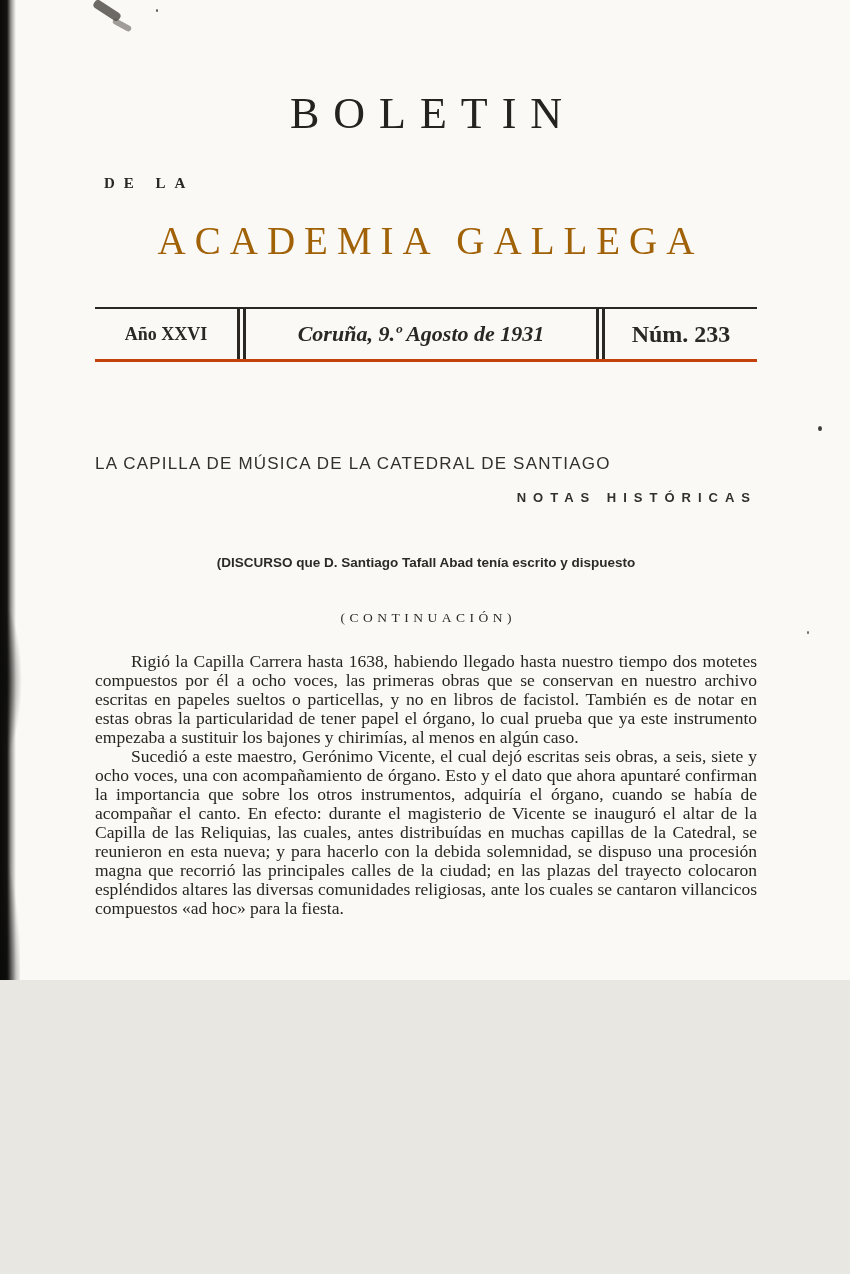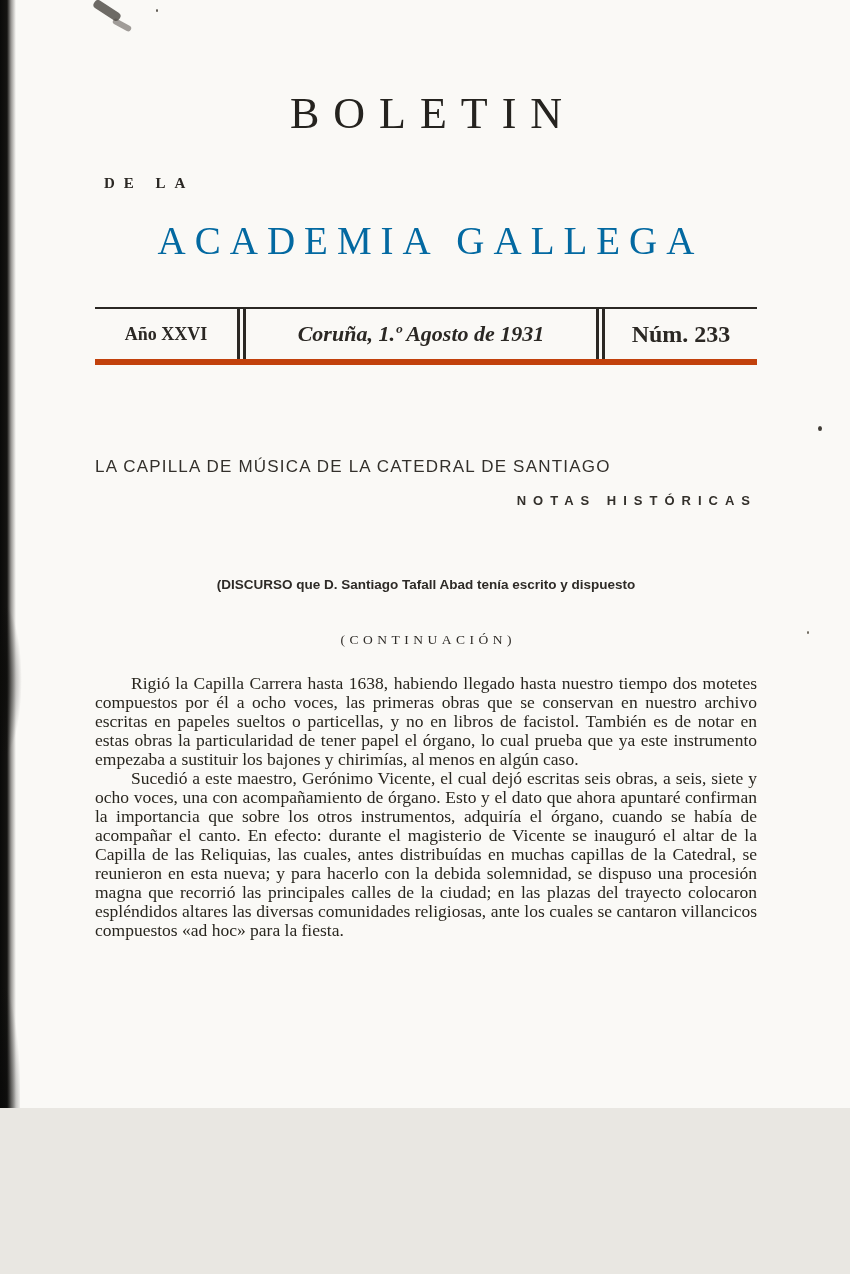--- a/index.html
+++ b/index.html
@@ -3,21 +3,21 @@
 <meta charset="utf-8">
 <style>
   html,body{margin:0;padding:0;}
   body{
     width:850px;height:1274px;
     background:#e9e7e2;
     font-family:"Liberation Serif", serif;
   }
   .page{
     position:relative;
-    width:850px;height:1108px;
+    width:850px;height:980px;
     background:#faf9f6;
     color:#2b2824;
     overflow:hidden;
   }
   
   .scan-left{
     position:absolute;left:0;top:0;height:100%;width:16px;z-index:5;
     background:linear-gradient(90deg,#0a0a09 0px,#151412 7px,rgba(34,32,28,.45) 11px,rgba(34,32,28,0) 16px);
   }
   .scan-left::before{
@@ -55,26 +55,26 @@
     font-size:44px;letter-spacing:14px;padding-left:14px;
     font-weight:400;color:#25231f;
   }
   .mast-dela{
     margin-top:36px;text-align:left;
     font-size:15px;font-weight:bold;letter-spacing:9px;padding-left:9px;
   }
   .mast-org{
     margin-top:26px;text-align:center;
     font-size:39px;letter-spacing:9px;padding-left:9px;
-    font-weight:400;color:#0369a1;
+    font-weight:400;color:#a16207;
   }
   .issue-bar{
     margin-top:44px;
     display:flex;align-items:stretch;
-    border-top:2px solid #2b2824;border-bottom:6px solid #c2410c;
+    border-top:2px solid #2b2824;border-bottom:3px solid #c2410c;
     height:50px;
   }
   .issue-cell{display:flex;align-items:center;justify-content:center;}
   .issue-year{width:142px;font-size:18px;font-weight:bold;}
   .issue-date{
     flex:1;
     border-left:9px double #2b2824;border-right:9px double #2b2824;
     font-size:22px;font-weight:bold;font-style:italic;
   }
   .issue-number{width:152px;font-size:24px;font-weight:bold;}
@@ -85,21 +85,21 @@
     font-size:17px;font-weight:500;letter-spacing:1.2px;
     color:#33302b;
   }
   .article-subtitle{
     margin:16px 0 0 0;text-align:right;
     font-family:"Liberation Sans", sans-serif;
     font-size:13px;font-weight:bold;letter-spacing:7px;padding-left:7px;
     color:#33302b;
   }
   .discourse{
-    margin-top:65px;text-align:center;
+    margin-top:46px;text-align:center;
     font-family:"Liberation Sans", sans-serif;
     font-size:13.5px;font-weight:bold;line-height:23px;
     color:#2e2b27;
   }
   .continuation{
     margin-top:36px;text-align:center;
     font-size:13.5px;letter-spacing:4.5px;padding-left:4.5px;
     color:#2e2b27;
   }
   .body-text{margin-top:26px;}
@@ -123,21 +123,21 @@
   <div class="content">
 
     <header>
       <div class="mast-title">BOLETIN</div>
       <div class="mast-dela">DE LA</div>
       <div class="mast-org">ACADEMIA GALLEGA</div>
     </header>
 
     <div class="issue-bar">
       <div class="issue-cell issue-year">Año XXVI</div>
-      <div class="issue-cell issue-date">Coruña, 1.º Agosto de 1931</div>
+      <div class="issue-cell issue-date">Coruña, 9.º Agosto de 1931</div>
       <div class="issue-cell issue-number">Núm. 233</div>
     </div>
 
     <main>
       <h1 class="article-title">LA CAPILLA DE MÚSICA DE LA CATEDRAL DE SANTIAGO</h1>
       <h2 class="article-subtitle">NOTAS HISTÓRICAS</h2>
 
       <div class="discourse">
         <div>(DISCURSO que D. Santiago Tafall Abad tenía escrito y dispuesto</div>
       </div>

